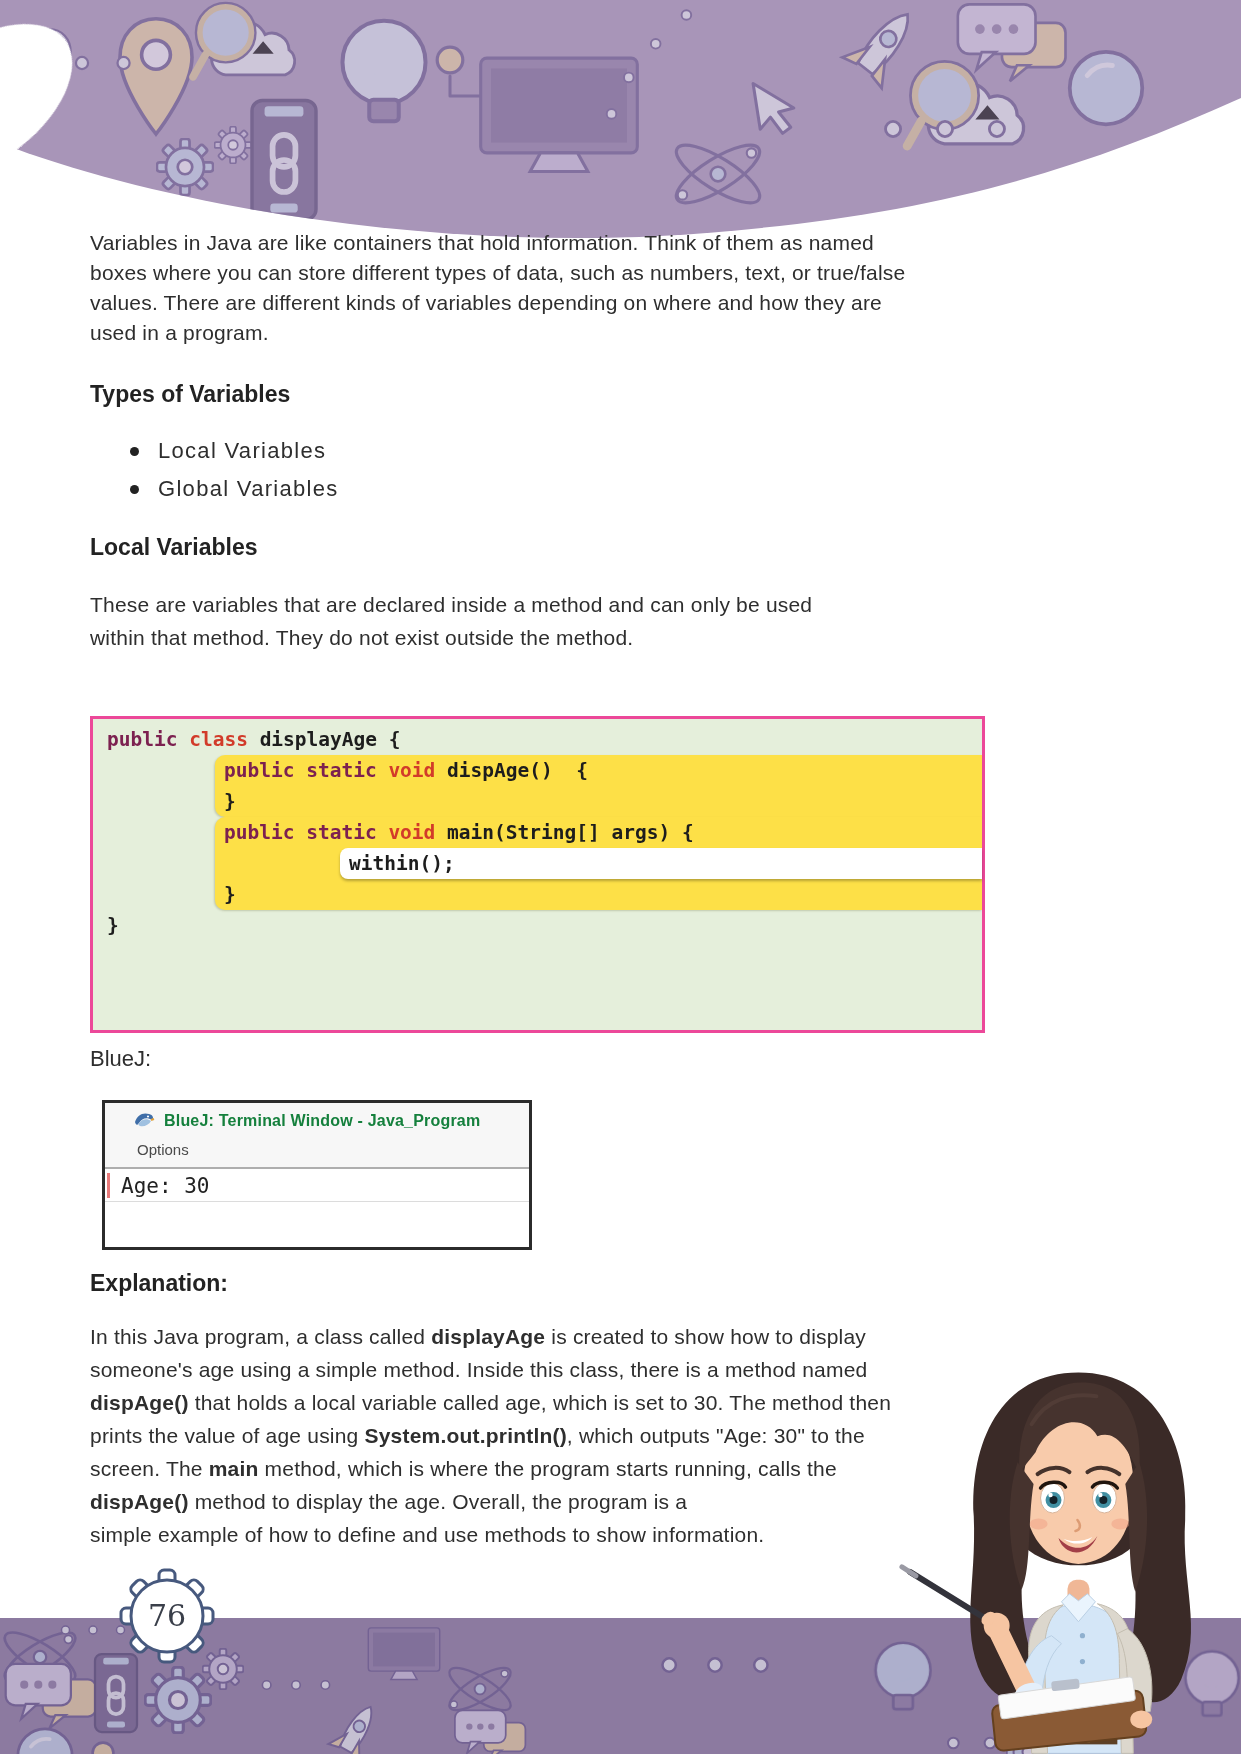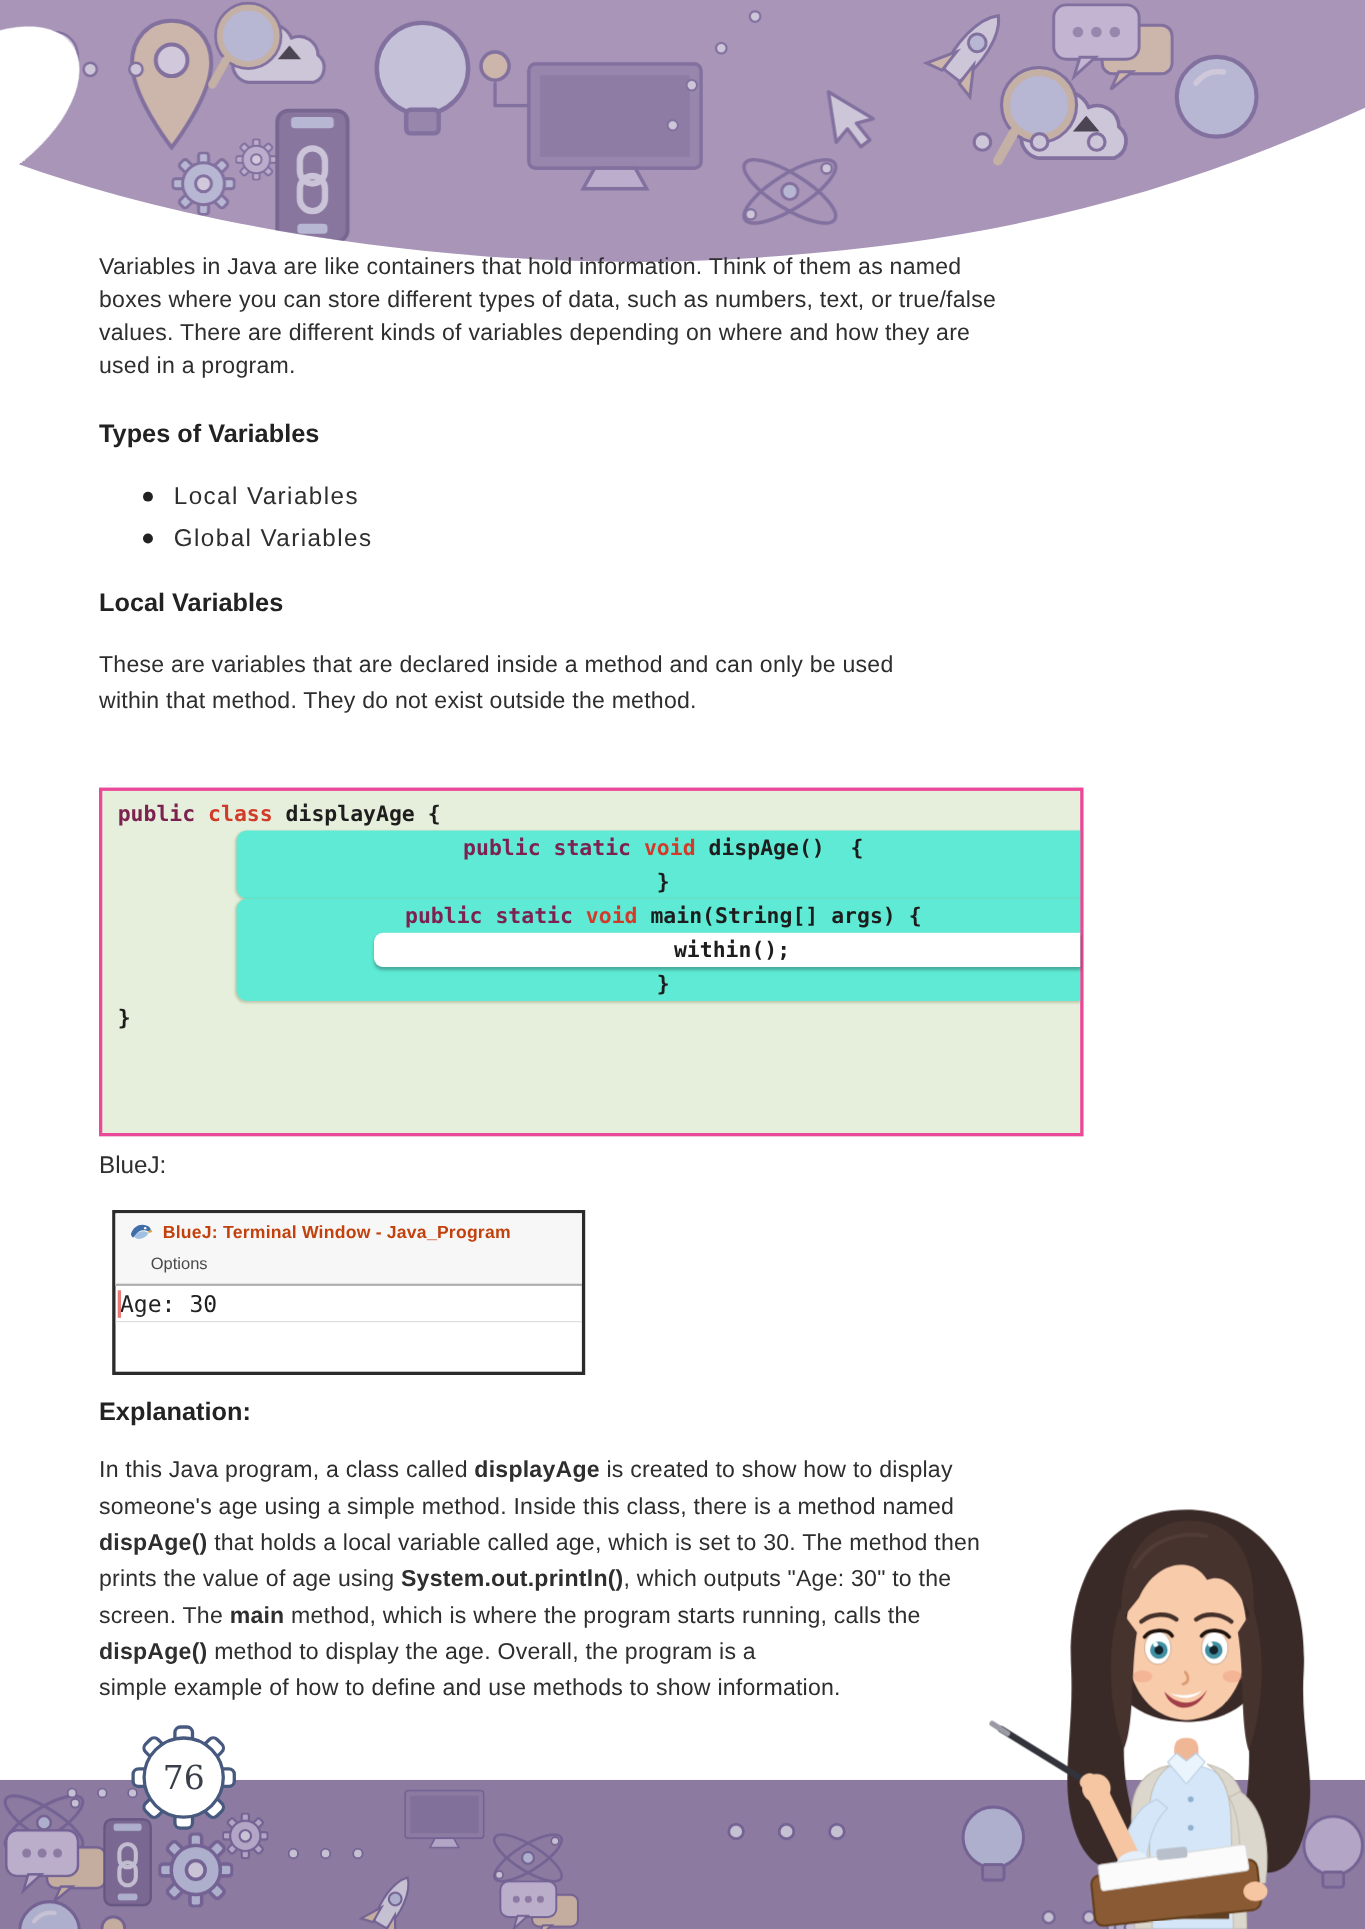--- a/index.html
+++ b/index.html
@@ -30,37 +30,37 @@
   .output-l{left:90px;top:1046px;font-size:22px;}
   .expl-h{left:90px;top:1270px;}
   .expl-p{left:90px;top:1320px;z-index:2;}
 
   
   .codeblock{left:90px;top:716px;width:895px;height:317px;border:3px solid #ec4899;
              background:#e5efdb;box-sizing:border-box;padding-top:5px;z-index:2;}
   .code-line{height:31px;line-height:31px;white-space:pre;padding-left:14px;
              font-family:"DejaVu Sans Mono",monospace;font-size:19.5px;font-weight:700;color:#1d1d1d;}
   .code-box{border-radius:10px 0 0 10px;}
-  .box-yellow{margin-left:122px;background:#5eead4;box-shadow:-1px 1px 2px rgba(90,90,40,.25);text-align:center;}
+  .box-yellow{margin-left:122px;background:#fde047;box-shadow:-1px 1px 2px rgba(90,90,40,.25);}
   .box-white{margin-left:125px;background:#ffffff;border-radius:8px 0 0 8px;box-shadow:0 2px 3px rgba(0,0,0,.28);}
   .code-box .code-line{padding-left:9px;}
   .tok-kw{color:#7c2150;}
   .tok-kw2{color:#d23b2a;}
   .tok-str{color:#2a7d3b;}
   .tok-com{color:#9c9c9c;font-weight:400;}
   .tok-pl{color:#1d1d1d;}
 
   
   .terminal{left:102px;top:1100px;width:430px;height:150px;border:3px solid #2b2b2b;background:#fff;
             box-sizing:border-box;z-index:2;}
   .term-head{background:#f7f7f7;}
   .term-title{display:flex;align-items:center;gap:9px;padding:8px 10px 2px 12px;
-              font-size:16px;font-weight:700;color:#c2410c;letter-spacing:.2px;}
+              font-size:16px;font-weight:700;color:#15803d;letter-spacing:.2px;margin-left:16px;}
   .term-menu{padding:8px 0 9px 32px;font-size:15px;color:#4a4a4a;border-bottom:2px solid #aeaeae;}
-  .term-out{position:relative;padding:5px 0 3px 4px;font-family:"DejaVu Sans Mono",monospace;
+  .term-out{position:relative;padding:5px 0 3px 16px;font-family:"DejaVu Sans Mono",monospace;
             font-size:21px;color:#222;border-bottom:1px solid #dcdcdc;}
   .term-out::before{content:'';position:absolute;left:2px;top:4px;bottom:3px;width:3px;background:#e87a7a;}
 
   
   .badge{left:119px;top:1568px;width:96px;height:96px;z-index:3;}
   .badge text{font-family:"DejaVu Serif",serif;font-size:30px;fill:#3a3f4a;}
 
   
   .character{left:882px;top:1284px;width:359px;height:470px;z-index:4;}
 </style>

